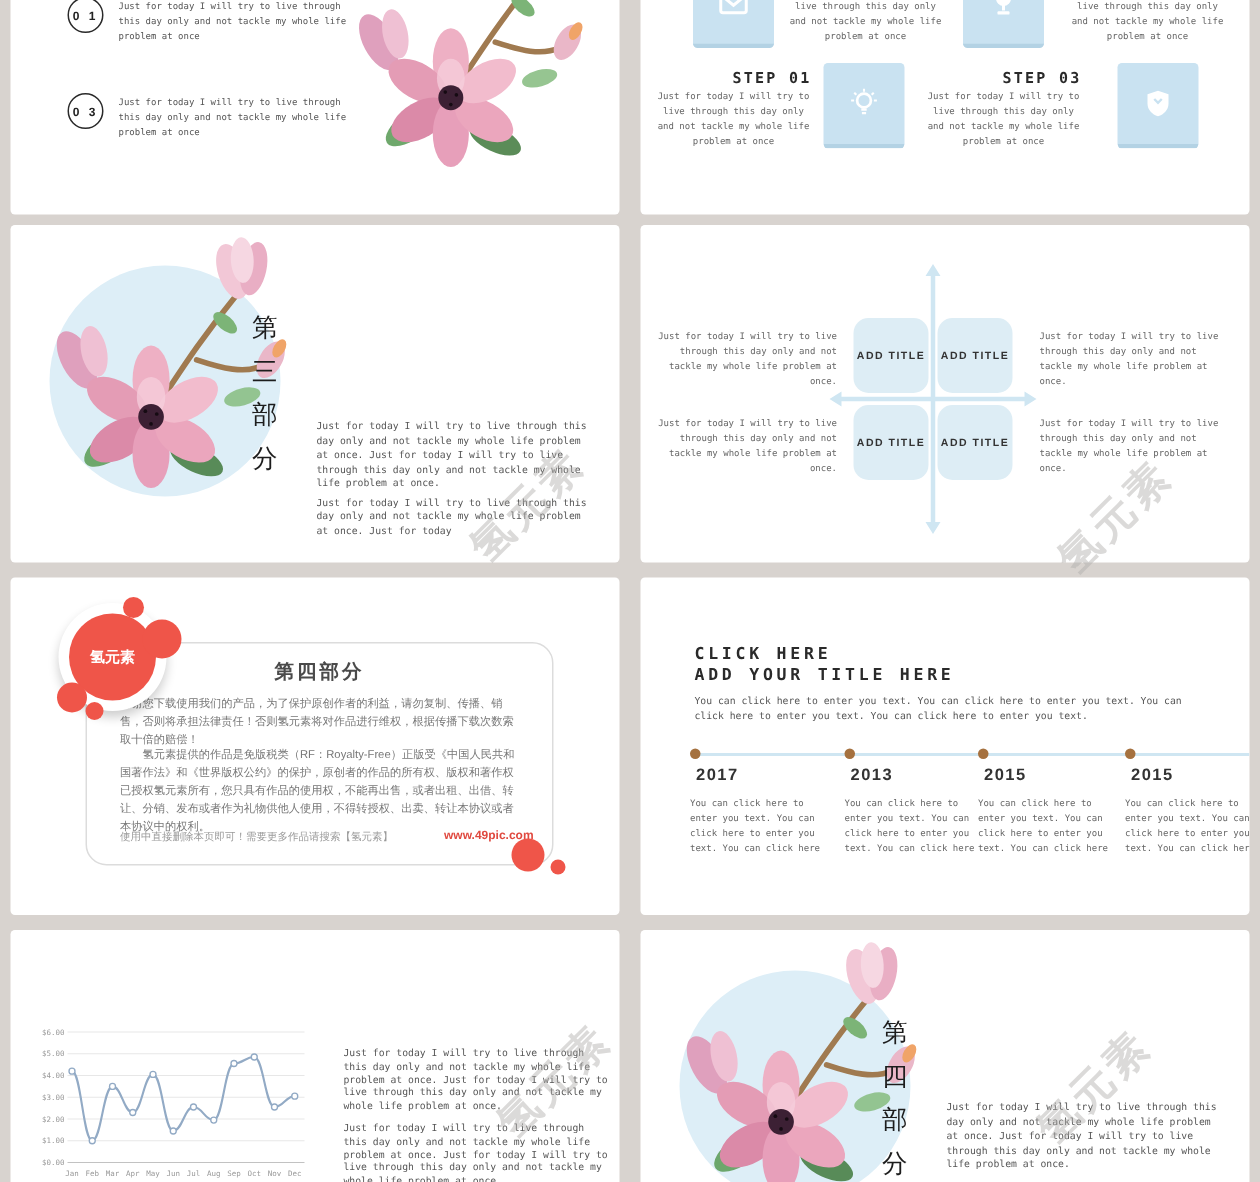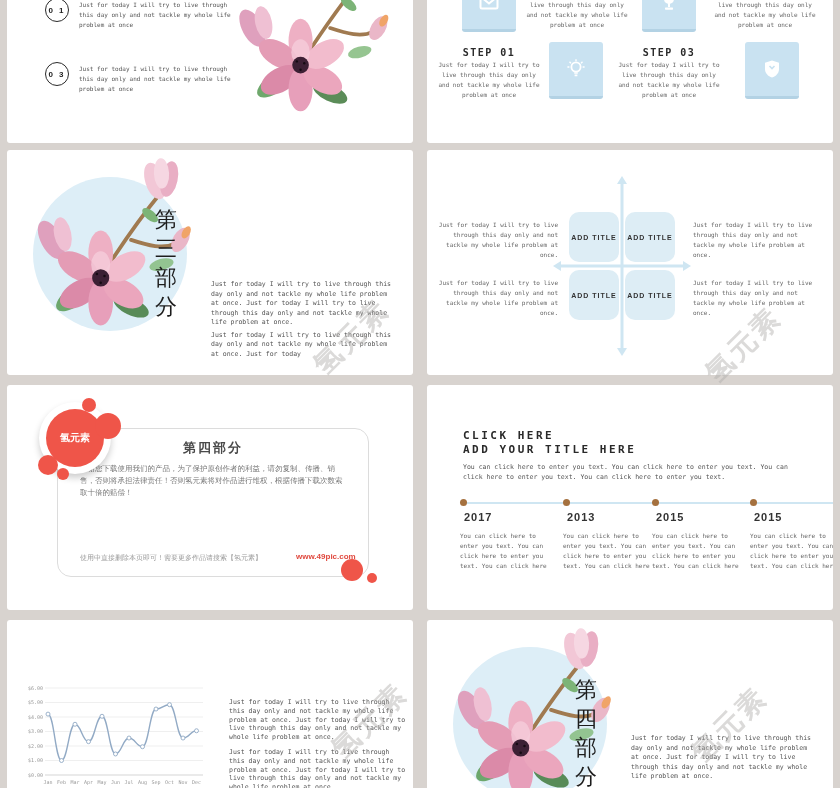--- a/index.html
+++ b/index.html
@@ -15,25 +15,25 @@
   
   .num-item{position:absolute;display:flex;align-items:flex-start;gap:10px;left:38px}
   .num-circle{flex:0 0 auto;width:22px;height:22px;border:1.6px solid #2a2a2a;border-radius:50%;
     display:flex;align-items:center;justify-content:center;font-size:8px;font-weight:bold;color:#222;letter-spacing:2px}
   .num-text{width:165px;font-size:6px;line-height:10px;color:#555;padding-top:2px}
   
   .sq{position:absolute;width:54px;height:54px;background:#c9e2f1;border-radius:3px;
       border-bottom:3px solid #b3d2e4;display:flex;align-items:center;justify-content:center}
   .sq svg{width:24px;height:24px}
   .coltext{position:absolute;width:104px;font-size:6px;line-height:10px;color:#666;text-align:center}
-  .steplab{position:absolute;width:104px;text-align:center;font-size:10px;font-weight:bold;color:#2a2a2a;letter-spacing:1.5px}
+  .steplab{position:absolute;width:104px;text-align:right;font-size:10px;font-weight:bold;color:#2a2a2a;letter-spacing:1.5px}
   
   .flower-circle{position:absolute;border-radius:50%;background:#ddeef7}
-  .vtitle{position:absolute;width:30px;font-family:"DejaVu Serif",serif;font-size:22px;line-height:29px;
-    color:#1d1d1d;word-break:break-all;text-align:left}
+  .vtitle{position:absolute;width:30px;font-family:"DejaVu Serif",serif;font-size:17px;line-height:29px;
+    color:#1d1d1d;word-break:break-all;text-align:right}
   .section-body{position:absolute;width:182px;font-size:6.5px;line-height:9.5px;color:#555}
   .section-body p{margin:0 0 3px 0}
   
   .qbox{position:absolute;width:50px;height:50px;background:#ddedf5;border-radius:10px;
     display:flex;align-items:center;justify-content:center;font-size:7px;font-weight:bold;color:#333;letter-spacing:1px}
   .qtext{position:absolute;width:120px;font-size:6px;line-height:10px;color:#666}
   
   .card{position:absolute;left:50px;top:43px;width:310px;height:147px;background:#fff;
     border:1px solid #dcdcdc;border-radius:14px;z-index:2}
   .rc{position:absolute;background:#ef5549;border-radius:50%;z-index:3}
@@ -171,20 +171,21 @@
     <div class="qtext mono" style="left:11px;top:70px;text-align:right">Just for today I will try to live through this day only and not tackle my whole life problem at once.</div>
     <div class="qtext mono" style="left:266px;top:70px">Just for today I will try to live through this day only and not tackle my whole life problem at once.</div>
     <div class="qtext mono" style="left:11px;top:128px;text-align:right">Just for today I will try to live through this day only and not tackle my whole life problem at once.</div>
     <div class="qtext mono" style="left:266px;top:128px">Just for today I will try to live through this day only and not tackle my whole life problem at once.</div>
   </div>
 
   <div class="slide s5">
     <div class="card">
       <div class="cr-title" style="top:10px">第四部分</div>
       <p class="cr-para" style="top:34px">感谢您下载使用我们的产品，为了保护原创作者的利益，请勿复制、传播、销售，否则将承担法律责任！否则氢元素将对作品进行维权，根据传播下载次数索取十倍的赔偿！</p>
+      <p class="cr-para" style="top:68px;text-indent:15px">氢元素提供的作品是免版税类（RF：Royalty-Free）正版受《中国人民共和国著作法》和《世界版权公约》的保护，原创者的作品的所有权、版权和著作权已授权氢元素所有，您只具有作品的使用权，不能再出售，或者出租、出借、转让、分销、发布或者作为礼物供他人使用，不得转授权、出卖、转让本协议或者本协议中的权利。</p>
       <div class="cr-footer" style="top:124px">使用中直接删除本页即可！需要更多作品请搜索【氢元素】</div>
       <div class="cr-link" style="left:238px;top:123px">www.49pic.com</div>
     </div>
     <div class="ring" style="left:32px;top:17px;width:72px;height:72px"></div>
     <div class="rc" style="left:39px;top:24px;width:58px;height:58px"></div>
     <div class="badge-label" style="left:39px;top:24px;width:58px;height:58px">氢元素</div>
     <div class="rc" style="left:75px;top:13px;width:14px;height:14px"></div>
     <div class="rc" style="left:88px;top:28px;width:26px;height:26px"></div>
     <div class="rc" style="left:31px;top:70px;width:20px;height:20px"></div>
     <div class="rc" style="left:50px;top:83px;width:12px;height:12px"></div>

